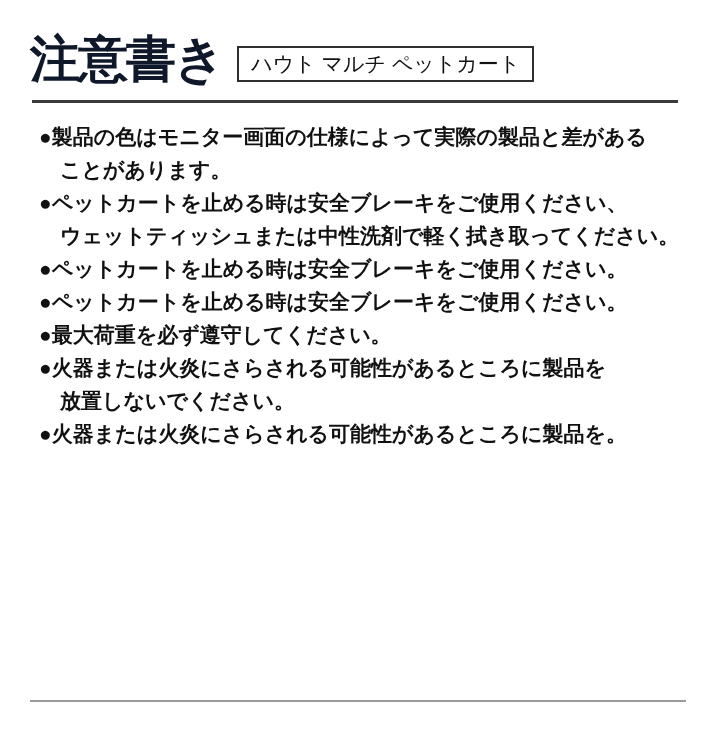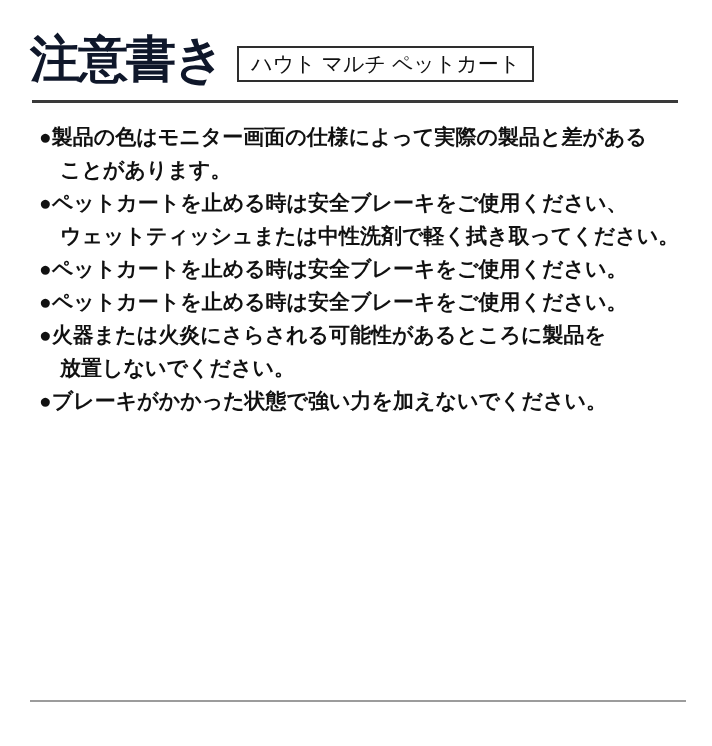--- a/index.html
+++ b/index.html
@@ -99,20 +99,21 @@
 
   <div class="rule rule-top"></div>
 
   <ul class="notices">
     <li class="notice">●製品の色はモニター画面の仕様によって実際の製品と差がある
 ことがあります。</li>
     <li class="notice">●ペットカートを止める時は安全ブレーキをご使用ください、
 ウェットティッシュまたは中性洗剤で軽く拭き取ってください。</li>
     <li class="notice">●ペットカートを止める時は安全ブレーキをご使用ください。</li>
     <li class="notice">●ペットカートを止める時は安全ブレーキをご使用ください。</li>
+    <li class="notice">●最大荷重を必ず遵守してください。</li>
     <li class="notice">●火器または火炎にさらされる可能性があるところに製品を
 放置しないでください。</li>
-    <li class="notice">●ブレーキがかかった状態で強い力を加えないでください。</li>
+    <li class="notice">●火器または火炎にさらされる可能性があるところに製品を。</li>
   </ul>
 
   <div class="rule rule-bottom"></div>
 
 </div>
 
 </body></html>

